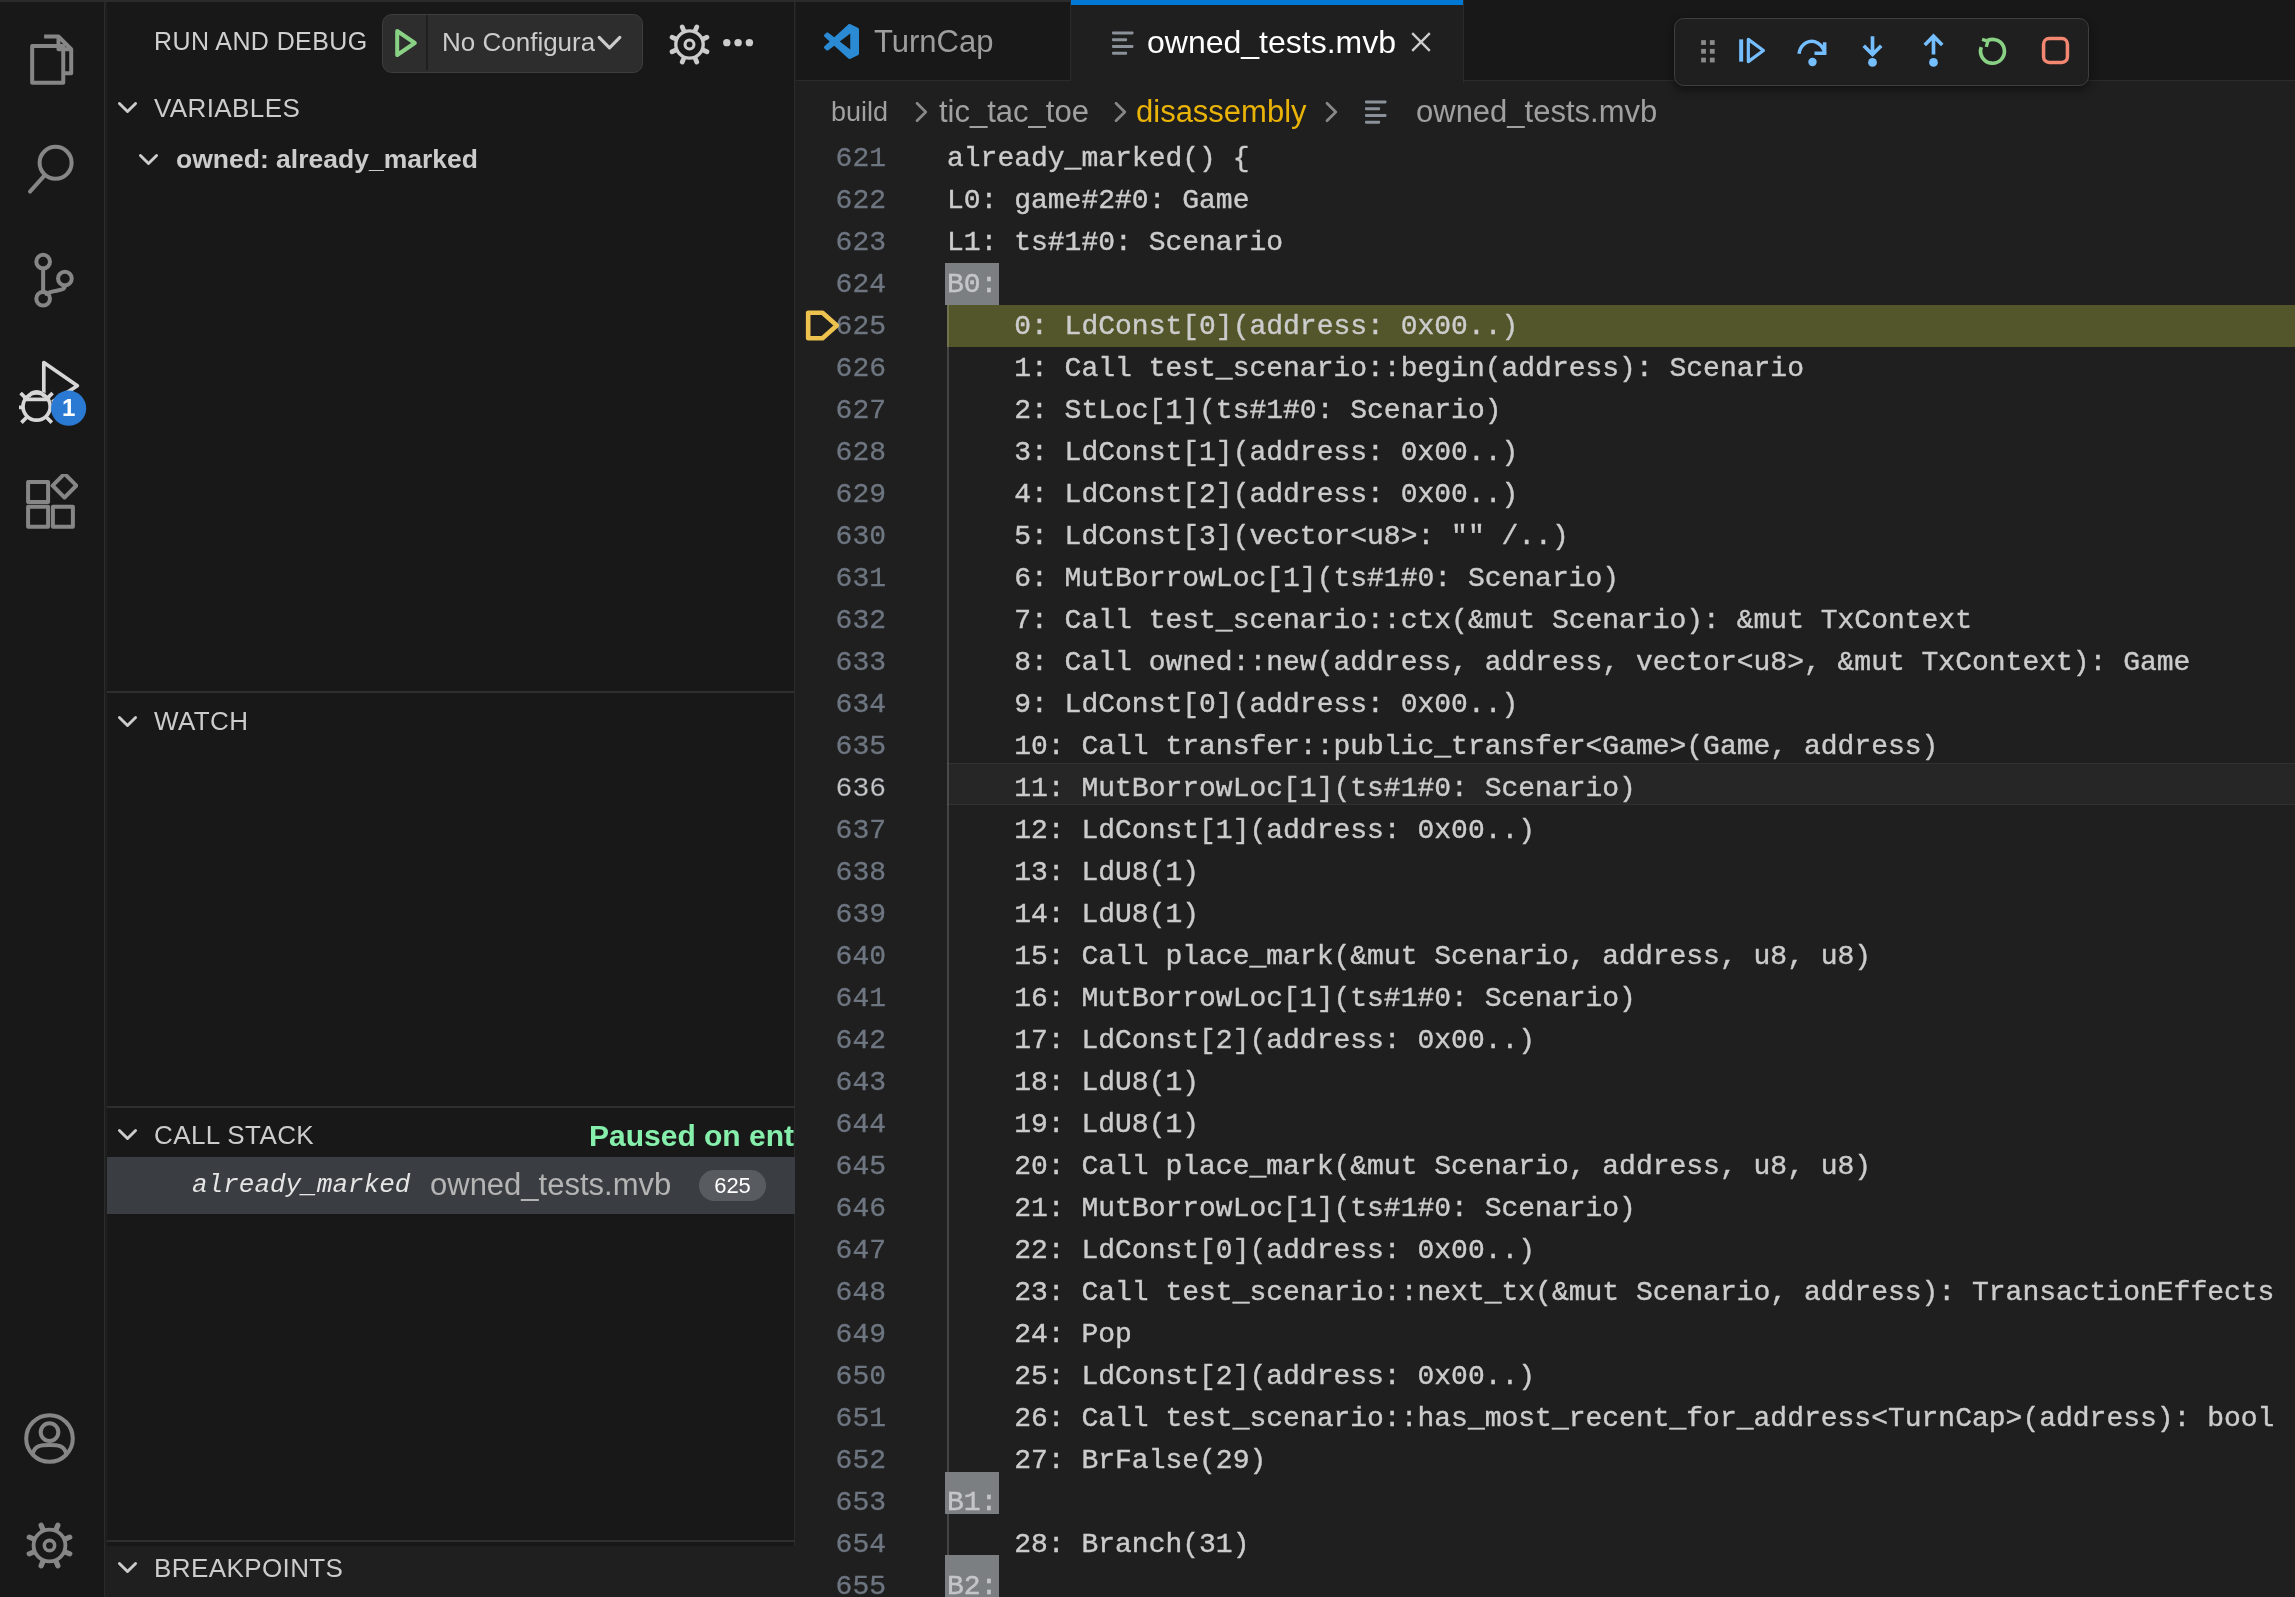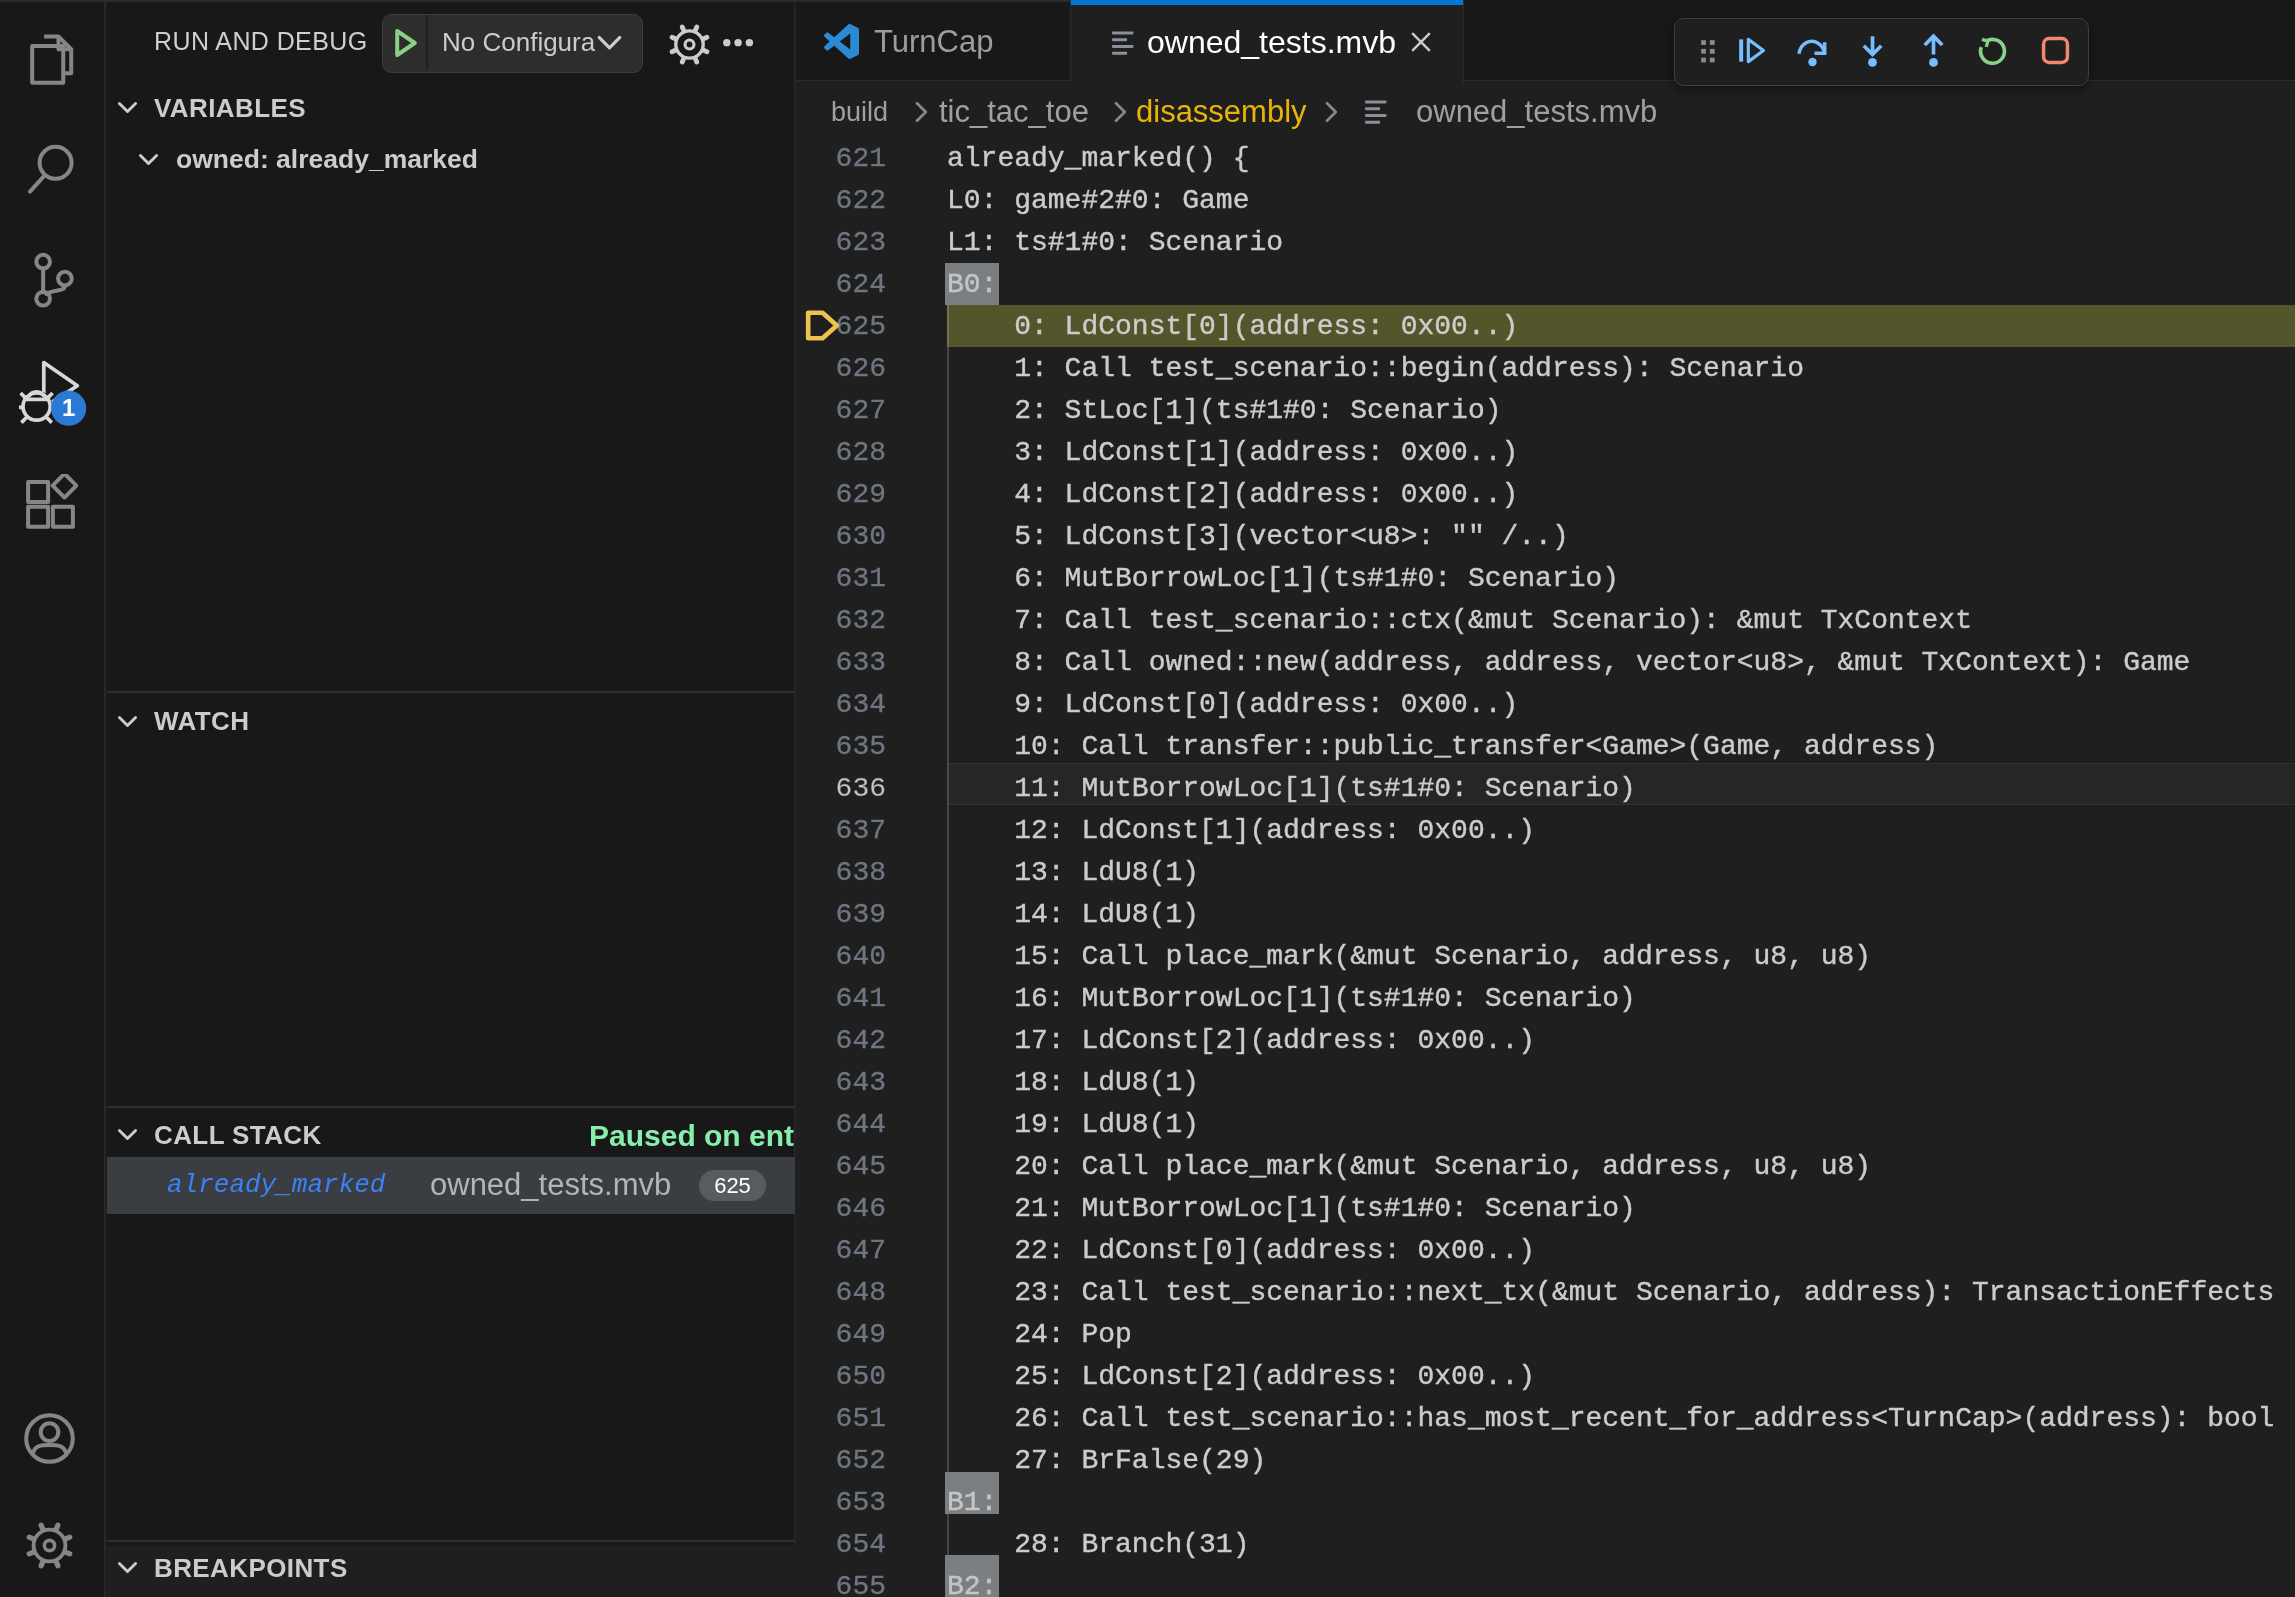--- a/index.html
+++ b/index.html
@@ -5,21 +5,21 @@
 #root{position:relative;width:2295px;height:1597px;background:#1f1f1f;overflow:hidden;
   font-family:"Liberation Sans",sans-serif;-webkit-font-smoothing:antialiased}
 .abs{position:absolute}
 .lbl{position:absolute;display:flex;align-items:center;white-space:pre}
 svg{display:block}
 
 #abar{position:absolute;left:0;top:0;width:105px;height:1597px;background:#181818;border-right:1.6px solid #2b2b2b}
 
 #sbar{position:absolute;left:107px;top:0;width:688px;height:1546px;background:#181818;border-right:1.6px solid #2b2b2b}
 .sep{position:absolute;left:0;width:688px;height:1.6px;background:#2e2e2e}
-.hdr{font-weight:bold;font-size:26px;color:#cccccc;letter-spacing:0.4px}
+.hdr{font-weight:normal;font-size:26px;color:#cccccc;letter-spacing:0.4px}
 
 #ed{position:absolute;left:796px;top:0;width:1499px;height:1597px;background:#1f1f1f}
 #tabs{position:absolute;left:0;top:0;width:1499px;height:81px;background:#181818;border-bottom:1.6px solid #2b2b2b}
 #tab1{position:absolute;left:0;top:0;width:275px;height:81px;background:#181818;border-right:1.6px solid #2b2b2b;border-bottom:1.6px solid #2b2b2b}
 #tab2{position:absolute;left:275px;top:0;width:393px;height:83px;background:#1f1f1f;border-right:1.6px solid #2b2b2b}
 #tab2 .blue{position:absolute;left:0;top:0;width:100%;height:4.8px;background:#0078d4}
 #gut{position:absolute;left:0px;top:0;width:90px;text-align:right;color:#6e7681;
   font:28px/42px "Liberation Mono",monospace;white-space:pre;-webkit-text-stroke:0.3px #6e7681}
 #gut .cur{color:#c6c6c6}
 #code{position:absolute;left:151px;top:0;color:#cccccc;font:28px/42px "Liberation Mono",monospace;white-space:pre;-webkit-text-stroke:0.4px #cccccc}
@@ -141,21 +141,21 @@
       <path d="M3 8 L13 18 L23 8" fill="none" stroke="#cccccc" stroke-width="3.6" stroke-linecap="round" stroke-linejoin="round"></path>
     </svg>
 <div class="lbl hdr" style="left:154px;top:705px;height:32px">WATCH</div>
 <div class="sep" style="left:107px;top:1106px;width:688px"></div>
 <svg class="abs" style="left:117px;top:1124px" width="21" height="21" viewBox="0 0 26 26">
       <path d="M3 8 L13 18 L23 8" fill="none" stroke="#cccccc" stroke-width="3.6" stroke-linecap="round" stroke-linejoin="round"></path>
     </svg>
 <div class="lbl hdr" style="left:154px;top:1119px;height:32px">CALL STACK</div>
 <div class="lbl" style="left:589px;top:1120px;height:32px;font-weight:bold;font-size:30px;color:#86efac">Paused on entry</div>
 <div class="abs" style="left:107px;top:1157px;width:688px;height:57px;background:#3a3d41"></div>
-<div class="lbl" style="left:167px;top:1169px;height:32px;font:italic 26px 'Liberation Mono',monospace;color:#3b82f6">already_marked</div>
+<div class="lbl" style="left:192px;top:1169px;height:32px;font:italic 26px 'Liberation Mono',monospace;color:#e5e5e5">already_marked</div>
 <div class="lbl" style="left:430px;top:1169px;height:32px;font-size:31px;color:#b4b4b4">owned_tests.mvb</div>
 <div class="abs" style="left:699px;top:1170px;width:67px;height:31px;background:#585c60;border-radius:15.3px;display:flex;align-items:center;justify-content:center;font-size:22px;color:#fff">625</div>
 <div class="sep" style="left:107px;top:1540px;width:688px"></div>
 <svg class="abs" style="left:117px;top:1557px" width="21" height="21" viewBox="0 0 26 26">
       <path d="M3 8 L13 18 L23 8" fill="none" stroke="#cccccc" stroke-width="3.6" stroke-linecap="round" stroke-linejoin="round"></path>
     </svg>
 <div class="lbl hdr" style="left:154px;top:1552px;height:32px">BREAKPOINTS</div>
 <div id="ed">
 <div id="tabs"></div>
 <div id="tab1"></div>

